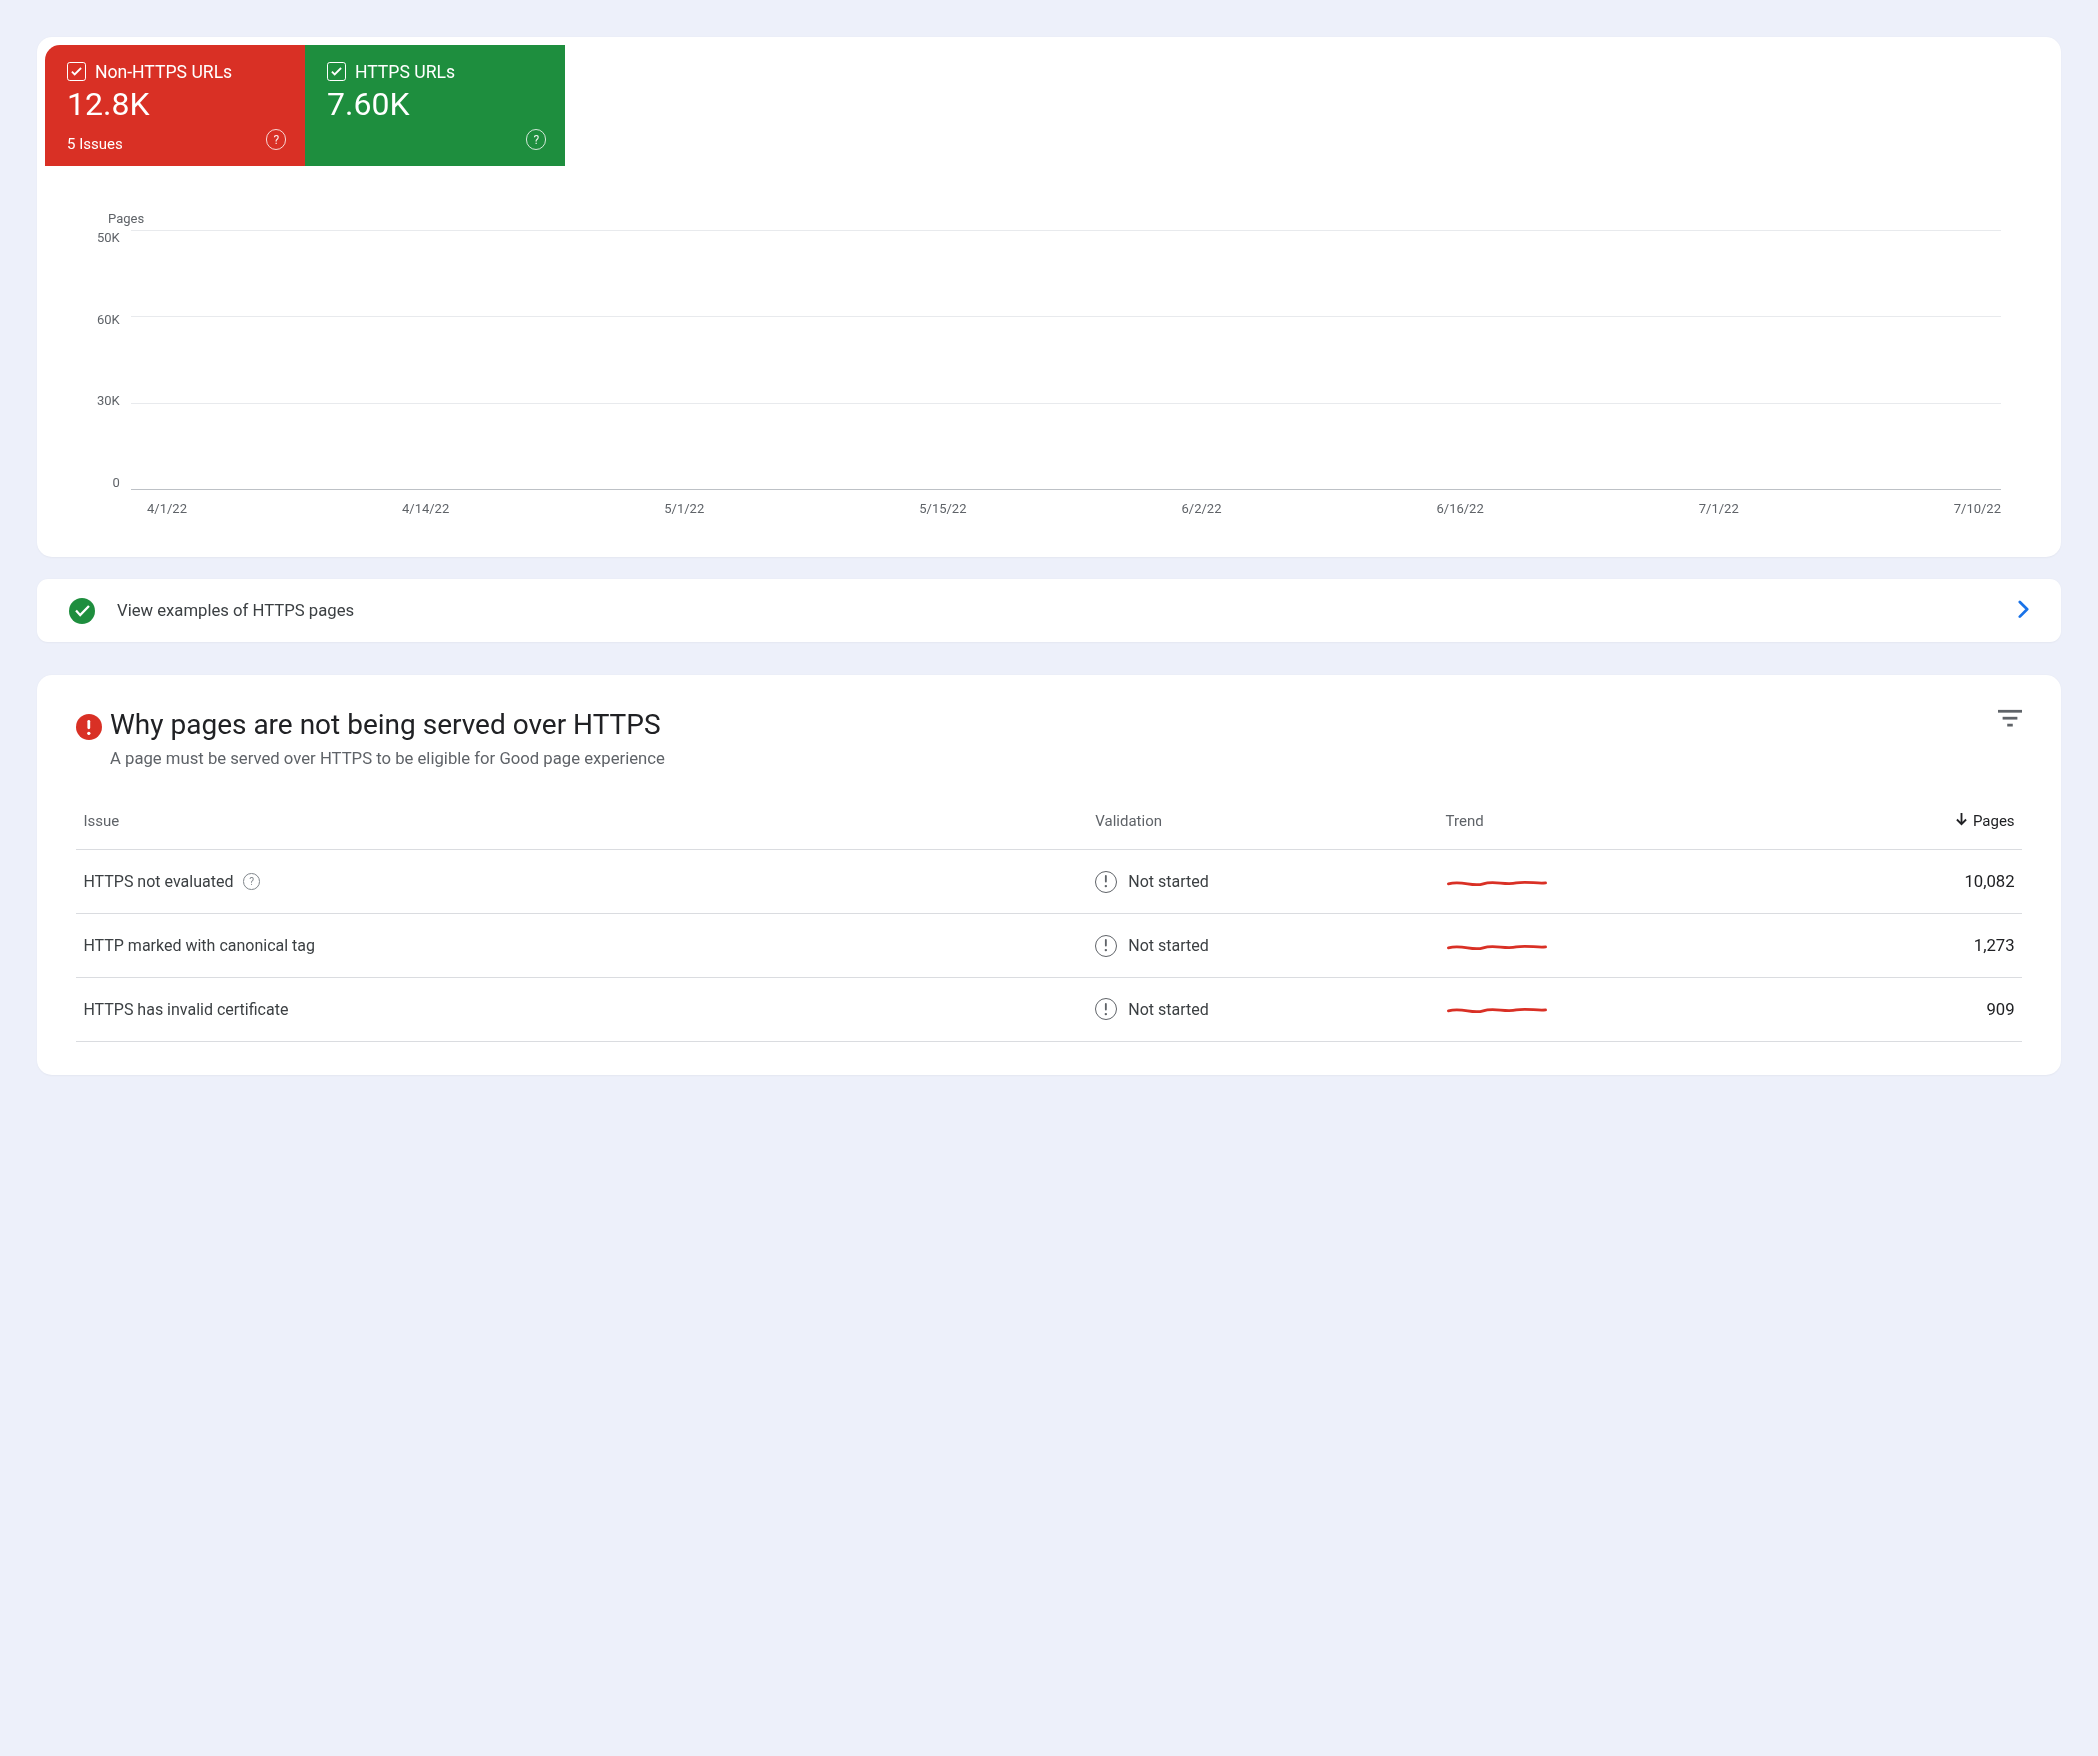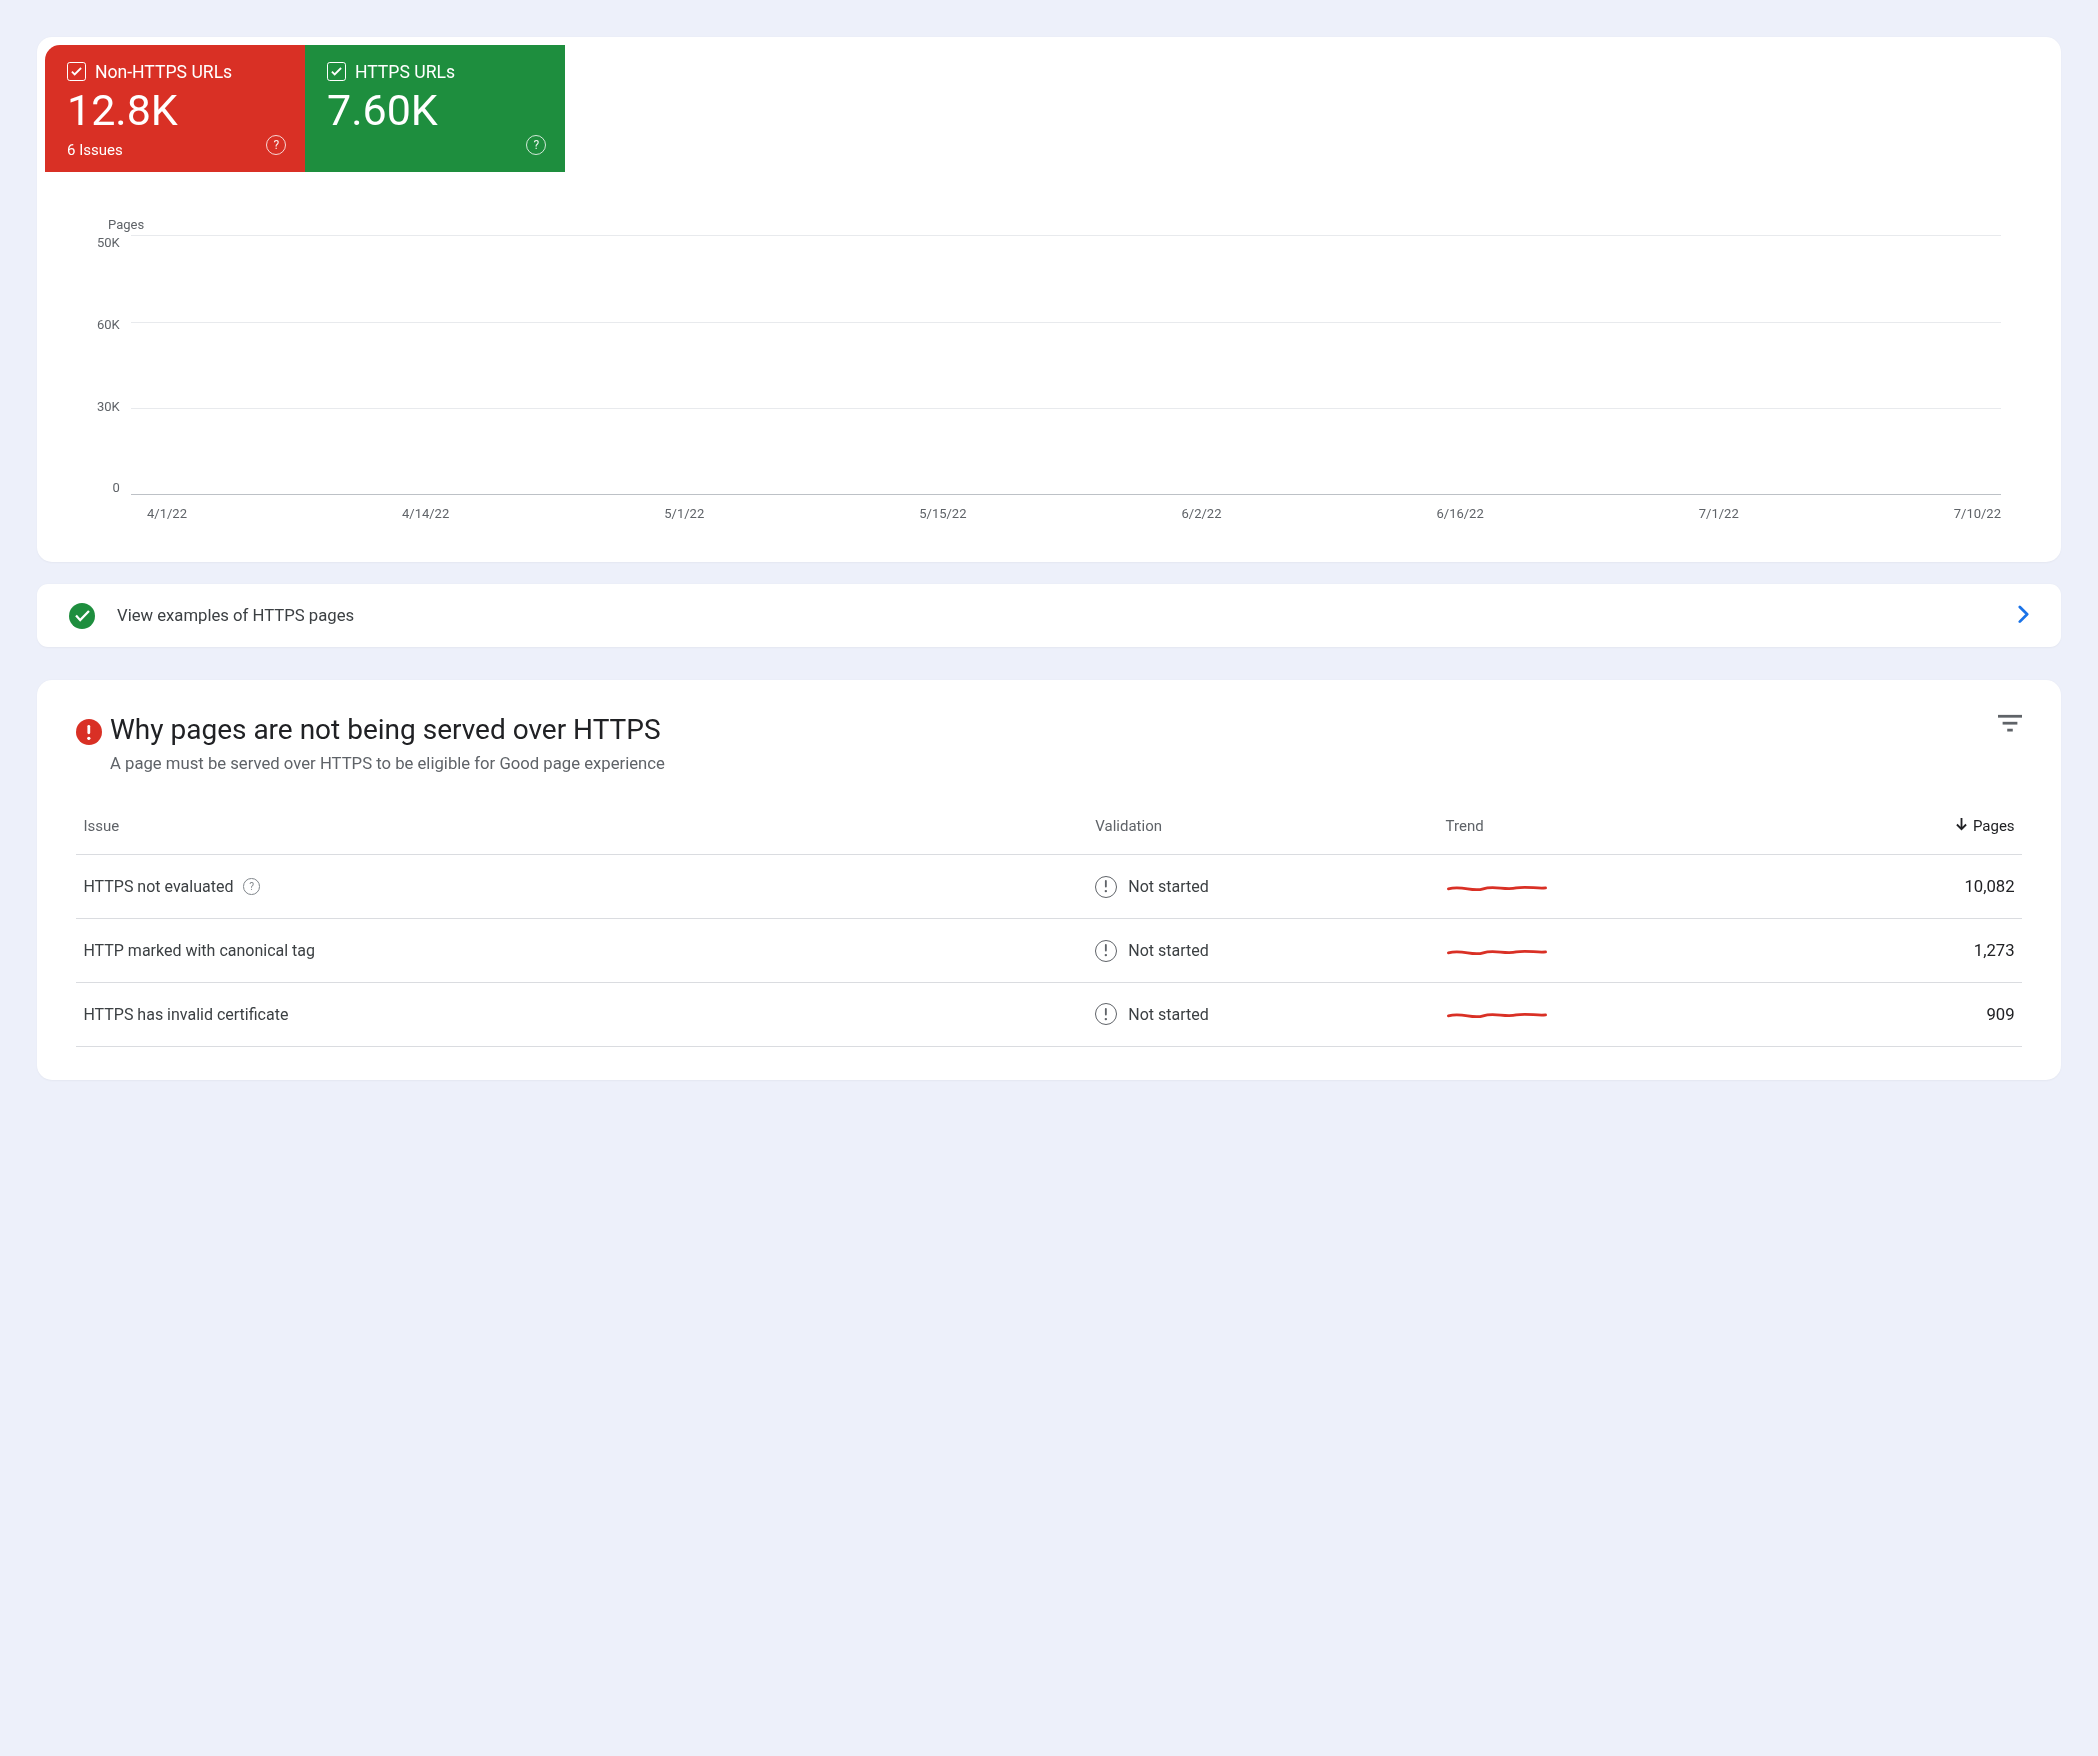--- a/index.html
+++ b/index.html
@@ -26,21 +26,21 @@
     }
     .stat-tile {
       color: #fff;
       padding: 16.7px 22px 13px 22px;
       min-width: 260px;
       position: relative;
     }
     .stat-tile.red { background: #d93025; border-top-left-radius: 15px; }
     .stat-tile.green { background: #1e8e3e; }
     .stat-label { display: flex; align-items: center; gap: 9.3px; font-size: 17.6px; font-weight: 400; margin-bottom: 5.6px; }
-    .stat-value { font-size: 43px; font-weight: 400; line-height: 1.1; margin-bottom: 6px; }
+    .stat-value { font-size: 32px; font-weight: 400; line-height: 1.1; margin-bottom: 13px; }
     .stat-sub { font-size: 15px; }
     .stat-help {
       position: absolute; right: 18.6px; bottom: 16.7px;
       width: 20.4px; height: 20.4px; border: 1.9px solid rgba(255,255,255,0.8);
       border-radius: 50%; display: flex; align-items: center; justify-content: center;
       font-size: 12px; color: rgba(255,255,255,0.9);
     }
     
     .chart-wrap { padding: 45px 52px 33px 52px; }
     .chart-y-title { font-size: 13px; color: #5f6368; text-align: left; margin-left: 11px; margin-bottom: 3.7px; }
@@ -131,21 +131,21 @@
     <div class="stat-tile red">
       <div class="stat-label">
         <span class="checkbox-icon">
           <svg width="11" height="9.3" viewBox="0 0 12 10">
               <path d="M1 5 L4 8 L11 1" stroke="#fff" stroke-width="2" fill="none"></path>
             </svg>
         </span>
         <span>Non-HTTPS URLs</span>
       </div>
       <div class="stat-value">12.8K</div>
-      <div class="stat-sub">6 Issues</div>
+      <div class="stat-sub">5 Issues</div>
       <span class="stat-help">?</span>
     </div>
     <div class="stat-tile green">
       <div class="stat-label">
         <span class="checkbox-icon">
           <svg width="11" height="9.3" viewBox="0 0 12 10">
               <path d="M1 5 L4 8 L11 1" stroke="#fff" stroke-width="2" fill="none"></path>
             </svg>
         </span>
         <span>HTTPS URLs</span>

